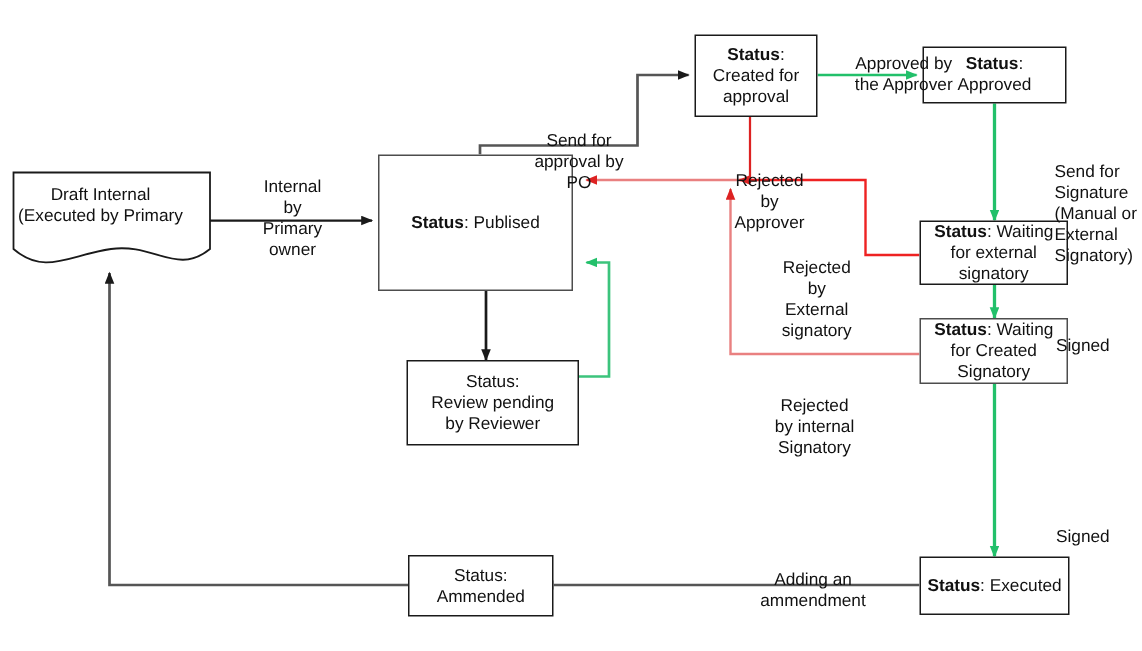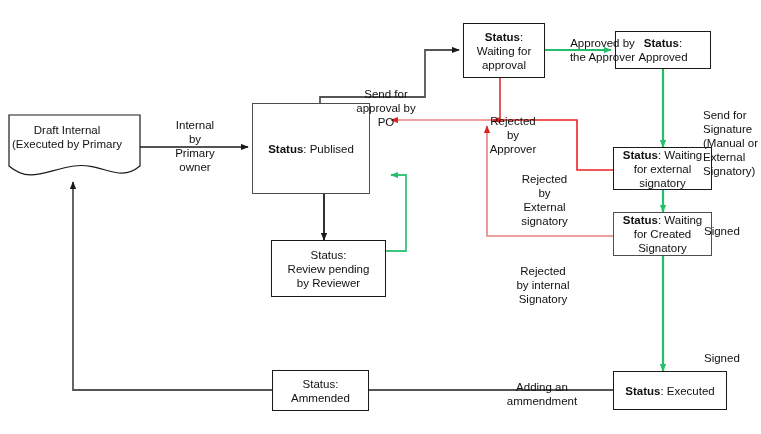--- a/index.html
+++ b/index.html
@@ -119,38 +119,38 @@
   <div class="doc-node" style="left:8px; top:114px; width:118px; height:66px;">
     <svg width="133" height="66" viewBox="0 0 133 66">
       <path d="M1,1 L132,1 L132,52 C110,70 95,48 66,52 C38,56 22,70 1,52 Z" fill="#ffffff" stroke="#1a1a1a" stroke-width="1.2"></path>
     </svg>
     <div class="inner">
       <div>Draft Internal</div>
       <div>(Executed by Primary</div>
     </div>
   </div>
 
-  <div class="node rect" style="left:252px; top:103px; width:118px; height:91px;">
+  <div class="node rect" style="left:252px; top:103px; width:130px; height:91px;">
     <div class="inner">
       <span style="font-weight:bold;">Status</span><span>: Publised</span>
     </div>
   </div>
 
   <div class="node rect dark" style="left:271px; top:240px; width:115px; height:57px;">
     <div class="inner">
       <div>Status:</div>
       <div>Review pending</div>
       <div>by Reviewer</div>
     </div>
   </div>
 
   <div class="node rect dark" style="left:463px; top:23px; width:82px; height:55px;">
     <div class="inner">
       <div><span style="font-weight:bold;">Status</span><span>:</span></div>
-      <div>Waiting for</div>
+      <div>Created for</div>
       <div>approval</div>
     </div>
   </div>
 
   <div class="node rect dark" style="left:615px; top:31px; width:96px; height:38px;">
     <div class="inner">
       <div><span style="font-weight:bold;">Status</span><span>:</span></div>
       <div>Approved</div>
     </div>
   </div>
@@ -164,21 +164,21 @@
   </div>
 
   <div class="node rect" style="left:613px; top:212px; width:99px; height:44px;">
     <div class="inner">
       <div><span style="font-weight:bold;">Status</span><span>: Waiting</span></div>
       <div>for Created</div>
       <div>Signatory</div>
     </div>
   </div>
 
-  <div class="node rect dark" style="left:613px; top:371px; width:114px; height:39px;">
+  <div class="node rect dark" style="left:613px; top:371px; width:100px; height:39px;">
     <div class="inner">
       <span style="font-weight:bold;">Status</span><span>: Executed</span>
     </div>
   </div>
 
   <div class="node rect dark" style="left:272px; top:370px; width:97px; height:41px;">
     <div class="inner">
       <div>Status:</div>
       <div>Ammended</div>
     </div>

